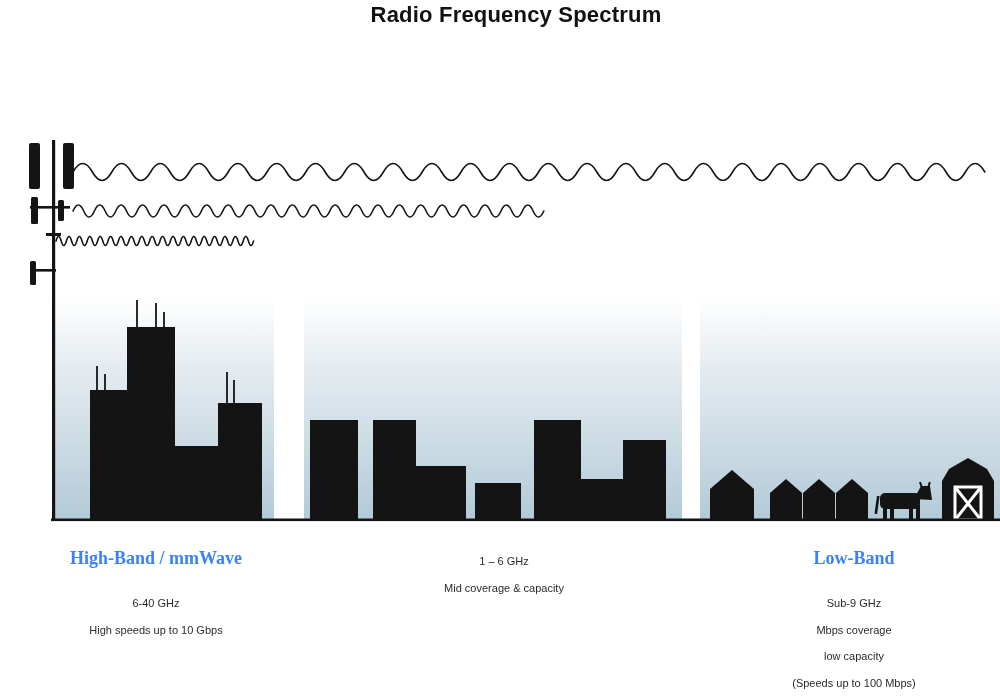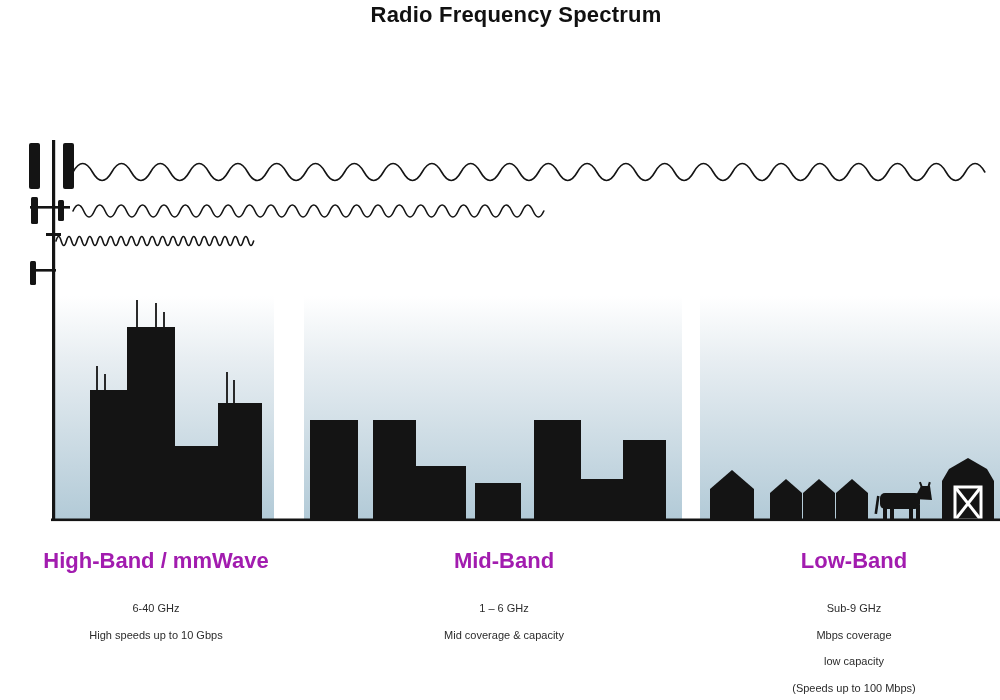--- a/index.html
+++ b/index.html
@@ -32,23 +32,24 @@
   .antenna{stroke:var(--ink,#141414);stroke-width:1.8;}
   .barn-door{stroke:#ffffff;stroke-width:3;fill:none;}
   .band-label{
     position:absolute;top:548px;
     text-align:center;
   }
   .band-label.b0{left:15px;width:250px;}
   .band-label.b1{left:363px;width:250px;}
   .band-label.b2{left:683px;width:310px;text-align:center;}
   .band-name{
-    font-size:22px;font-weight:bold;
-    color:#a21caf;
+    font-size:18px;font-weight:bold;
+    color:#3b82f6;
     margin:0 0 21px 0;
+    font-family:Liberation Serif, serif;
   }
   .band-line{
     font-size:11px;line-height:26.5px;
     color:#2b2b2b;
   }
 </style>
 </head>
 <body>
 
 <div class="canvas">
@@ -145,21 +146,20 @@
     <rect class="ink" x="35" y="518.5" width="950" height="2.6"></rect>
   </svg>
 
   <div class="band-label b0">
     <div class="band-name">High-Band / mmWave</div>
     <div class="band-line">6-40 GHz</div>
     <div class="band-line">High speeds up to 10 Gbps</div>
   </div>
 
   <div class="band-label b1">
-    <div class="band-name">Mid-Band</div>
     <div class="band-line">1 – 6 GHz</div>
     <div class="band-line">Mid coverage &amp; capacity</div>
   </div>
 
   <div class="band-label b2">
     <div class="band-name">Low-Band</div>
     <div class="band-line">Sub-9 GHz</div>
     <div class="band-line">Mbps coverage</div>
     <div class="band-line">low capacity</div>
     <div class="band-line">(Speeds up to 100 Mbps)</div>

